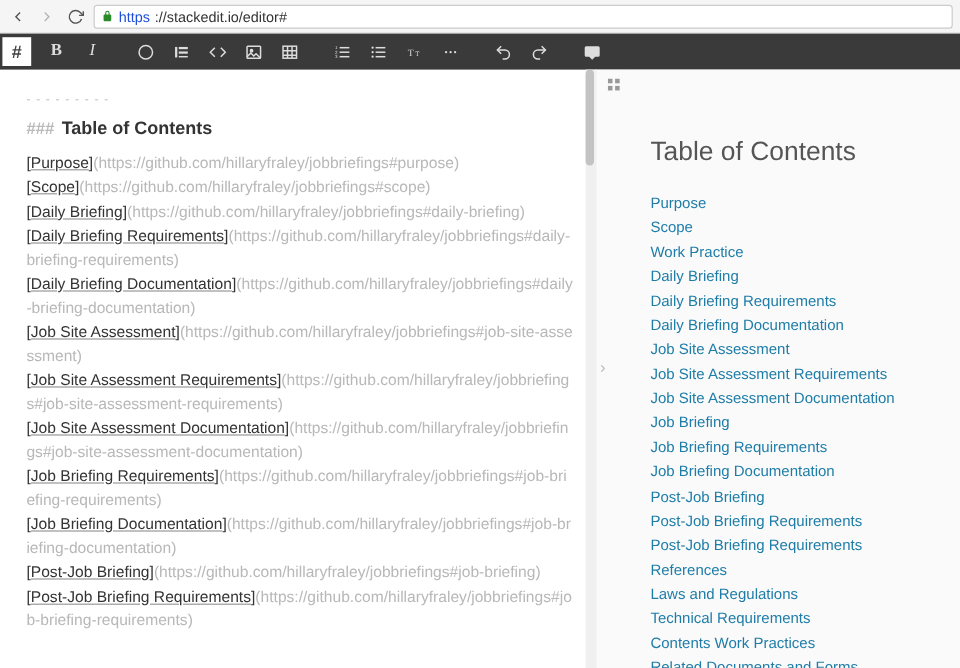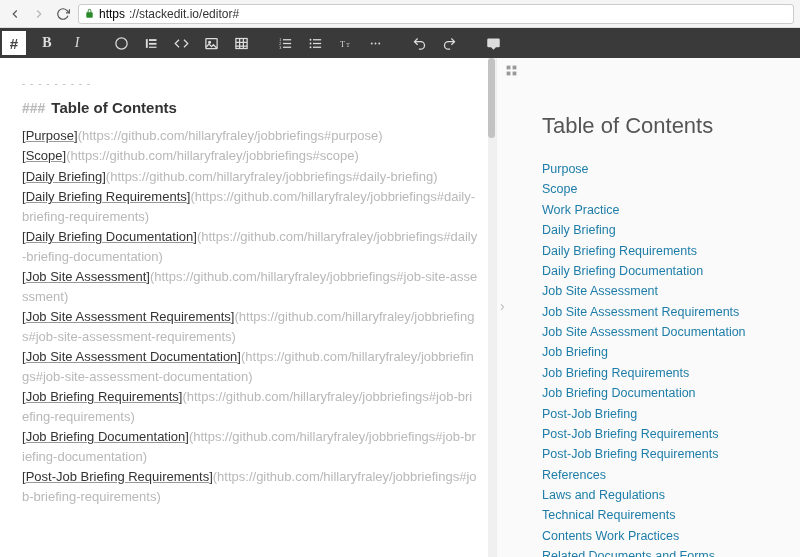--- a/index.html
+++ b/index.html
@@ -2,21 +2,21 @@
 <html><head>
 <meta charset="utf-8">
 <style>
   * { margin: 0; padding: 0; box-sizing: border-box; }
   body { font-family: -apple-system, BlinkMacSystemFont, "Segoe UI", Arial, sans-serif; font-size: 13px; color: #333; background: #fff; width: 800px; height: 557px; overflow: hidden; }
   .browser-bar { height: 28px; background: #f5f5f5; border-bottom: 1px solid #ddd; display: flex; align-items: center; padding: 0 6px; gap: 6px; }
   .nav-btn { width: 18px; height: 18px; display: flex; align-items: center; justify-content: center; color: #555; cursor: pointer; }
   .nav-btn svg { width: 14px; height: 14px; }
   .url-bar { flex: 1; height: 20px; background: #fff; border: 1px solid #ccc; border-radius: 3px; display: flex; align-items: center; padding: 0 5px; gap: 4px; font-size: 12px; }
   .lock-ic { width:11px; height:11px; }
-  .url-prefix { color: #000000; }
+  .url-prefix { color: #1d4ed8; }
   .url-rest { color: #333; }
   .toolbar { height: 30px; background: #3a3a3a; display: flex; align-items: center; padding: 0 2px; gap: 4px; }
   .logo { width: 24px; height: 24px; background: #fff; display:flex; align-items:center; justify-content:center; font-weight:bold; font-size:15px; color:#444; margin-right:4px;}
   .tbtn { width: 26px; height: 26px; display: flex; align-items: center; justify-content: center; color: #ddd; cursor: pointer; }
   .tbtn svg { width: 15px; height: 15px; }
   .tbtn.bold { font-weight: bold; font-size: 14px; font-family: Georgia, serif; }
   .tbtn.italic { font-style: italic; font-size: 14px; font-family: Georgia, serif; }
   .tsep { width: 10px; }
   .workspace { display: flex; height: calc(557px - 58px); }
   .editor { width: 488px; padding: 18px 10px 10px 22px; overflow-y: auto; position: relative; line-height: 1.5; font-size: 13px; }
@@ -168,20 +168,21 @@
         <div class="md-line"><span class="br">[</span><span class="lk">Purpose</span><span class="br">]</span><span class="url">(https://github.com/hillaryfraley/jobbriefings#purpose)</span></div>
         <div class="md-line"><span class="br">[</span><span class="lk">Scope</span><span class="br">]</span><span class="url">(https://github.com/hillaryfraley/jobbriefings#scope)</span></div>
         <div class="md-line"><span class="br">[</span><span class="lk">Daily Briefing</span><span class="br">]</span><span class="url">(https://github.com/hillaryfraley/jobbriefings#daily-briefing)</span></div>
         <div class="md-line"><span class="br">[</span><span class="lk">Daily Briefing Requirements</span><span class="br">]</span><span class="url">(https://github.com/hillaryfraley/jobbriefings#daily-briefing-requirements)</span></div>
         <div class="md-line"><span class="br">[</span><span class="lk">Daily Briefing Documentation</span><span class="br">]</span><span class="url">(https://github.com/hillaryfraley/jobbriefings#daily-briefing-documentation)</span></div>
         <div class="md-line"><span class="br">[</span><span class="lk">Job Site Assessment</span><span class="br">]</span><span class="url">(https://github.com/hillaryfraley/jobbriefings#job-site-assessment)</span></div>
         <div class="md-line"><span class="br">[</span><span class="lk">Job Site Assessment Requirements</span><span class="br">]</span><span class="url">(https://github.com/hillaryfraley/jobbriefings#job-site-assessment-requirements)</span></div>
         <div class="md-line"><span class="br">[</span><span class="lk">Job Site Assessment Documentation</span><span class="br">]</span><span class="url">(https://github.com/hillaryfraley/jobbriefings#job-site-assessment-documentation)</span></div>
         <div class="md-line"><span class="br">[</span><span class="lk">Job Briefing Requirements</span><span class="br">]</span><span class="url">(https://github.com/hillaryfraley/jobbriefings#job-briefing-requirements)</span></div>
         <div class="md-line"><span class="br">[</span><span class="lk">Job Briefing Documentation</span><span class="br">]</span><span class="url">(https://github.com/hillaryfraley/jobbriefings#job-briefing-documentation)</span></div>
+        <div class="md-line"><span class="br">[</span><span class="lk">Post-Job Briefing</span><span class="br">]</span><span class="url">(https://github.com/hillaryfraley/jobbriefings#job-briefing)</span></div>
         <div class="md-line"><span class="br">[</span><span class="lk">Post-Job Briefing Requirements</span><span class="br">]</span><span class="url">(https://github.com/hillaryfraley/jobbriefings#job-briefing-requirements)</span></div>
       </div>
   </div>
 
   <div class="scroll-track">
     <div class="scroll-thumb"></div>
   </div>
 
   <div class="preview-gutter">
     <svg class="grid-ic" viewBox="0 0 24 24" fill="currentColor">

